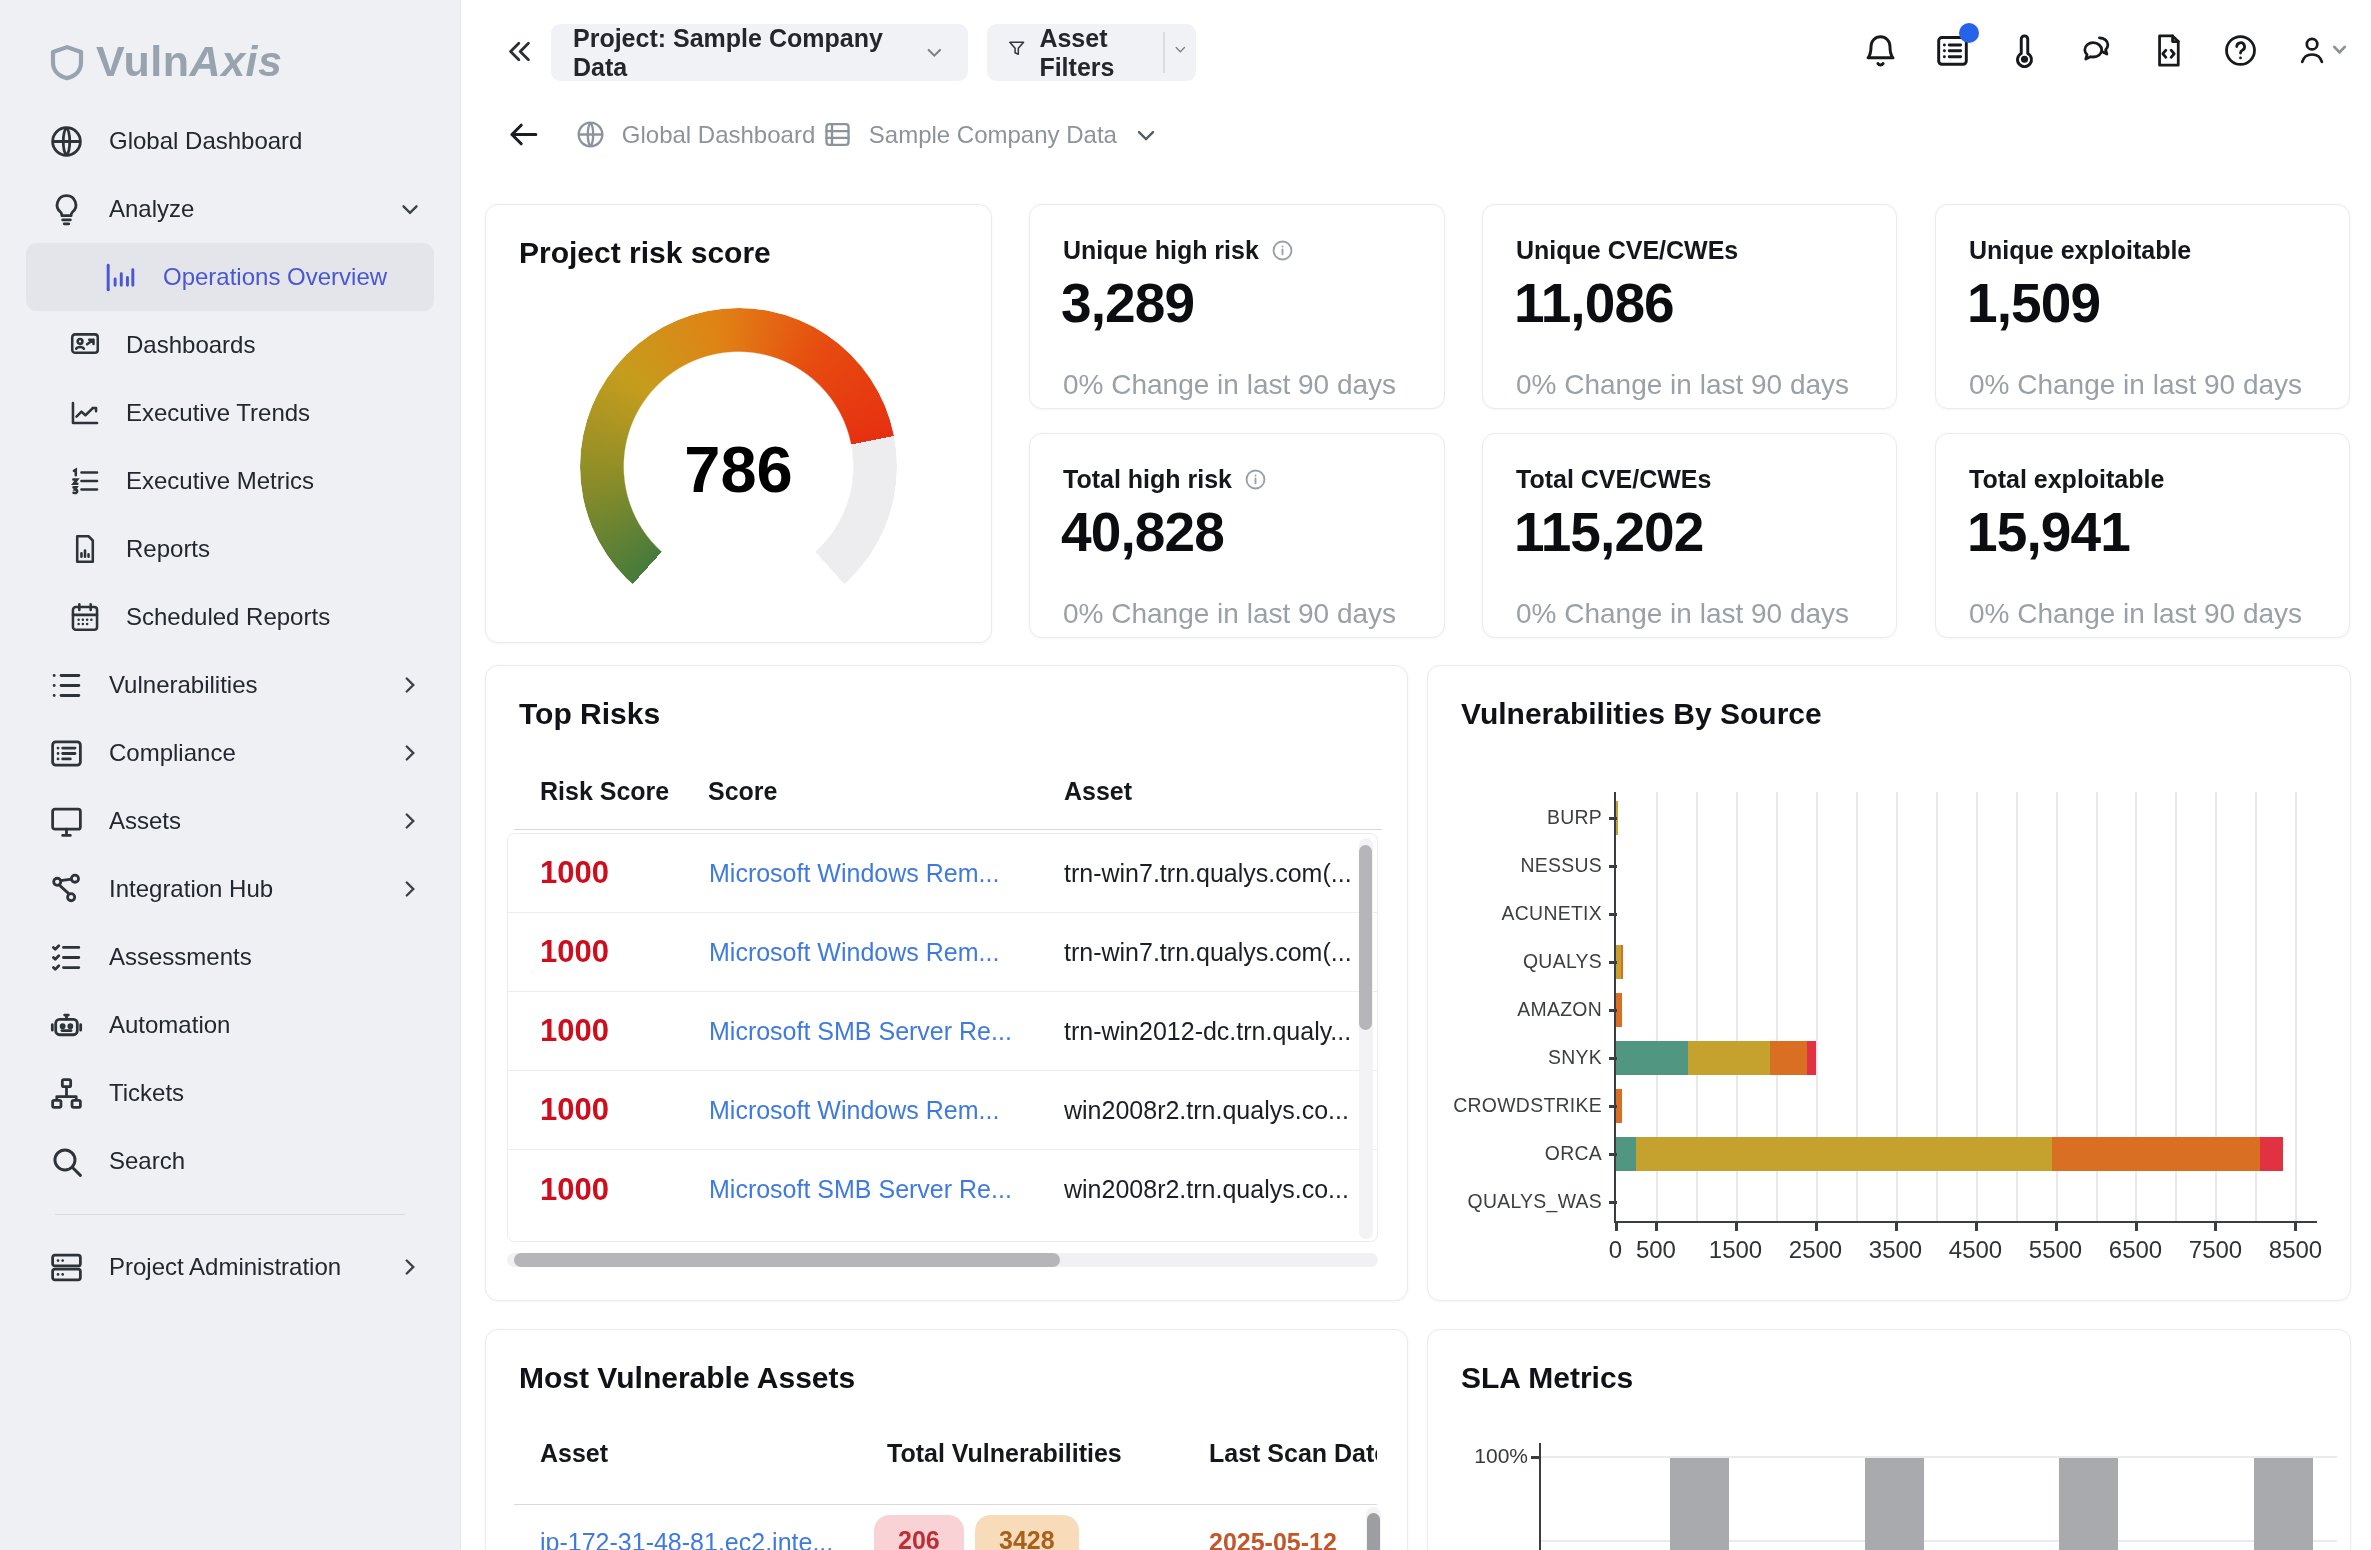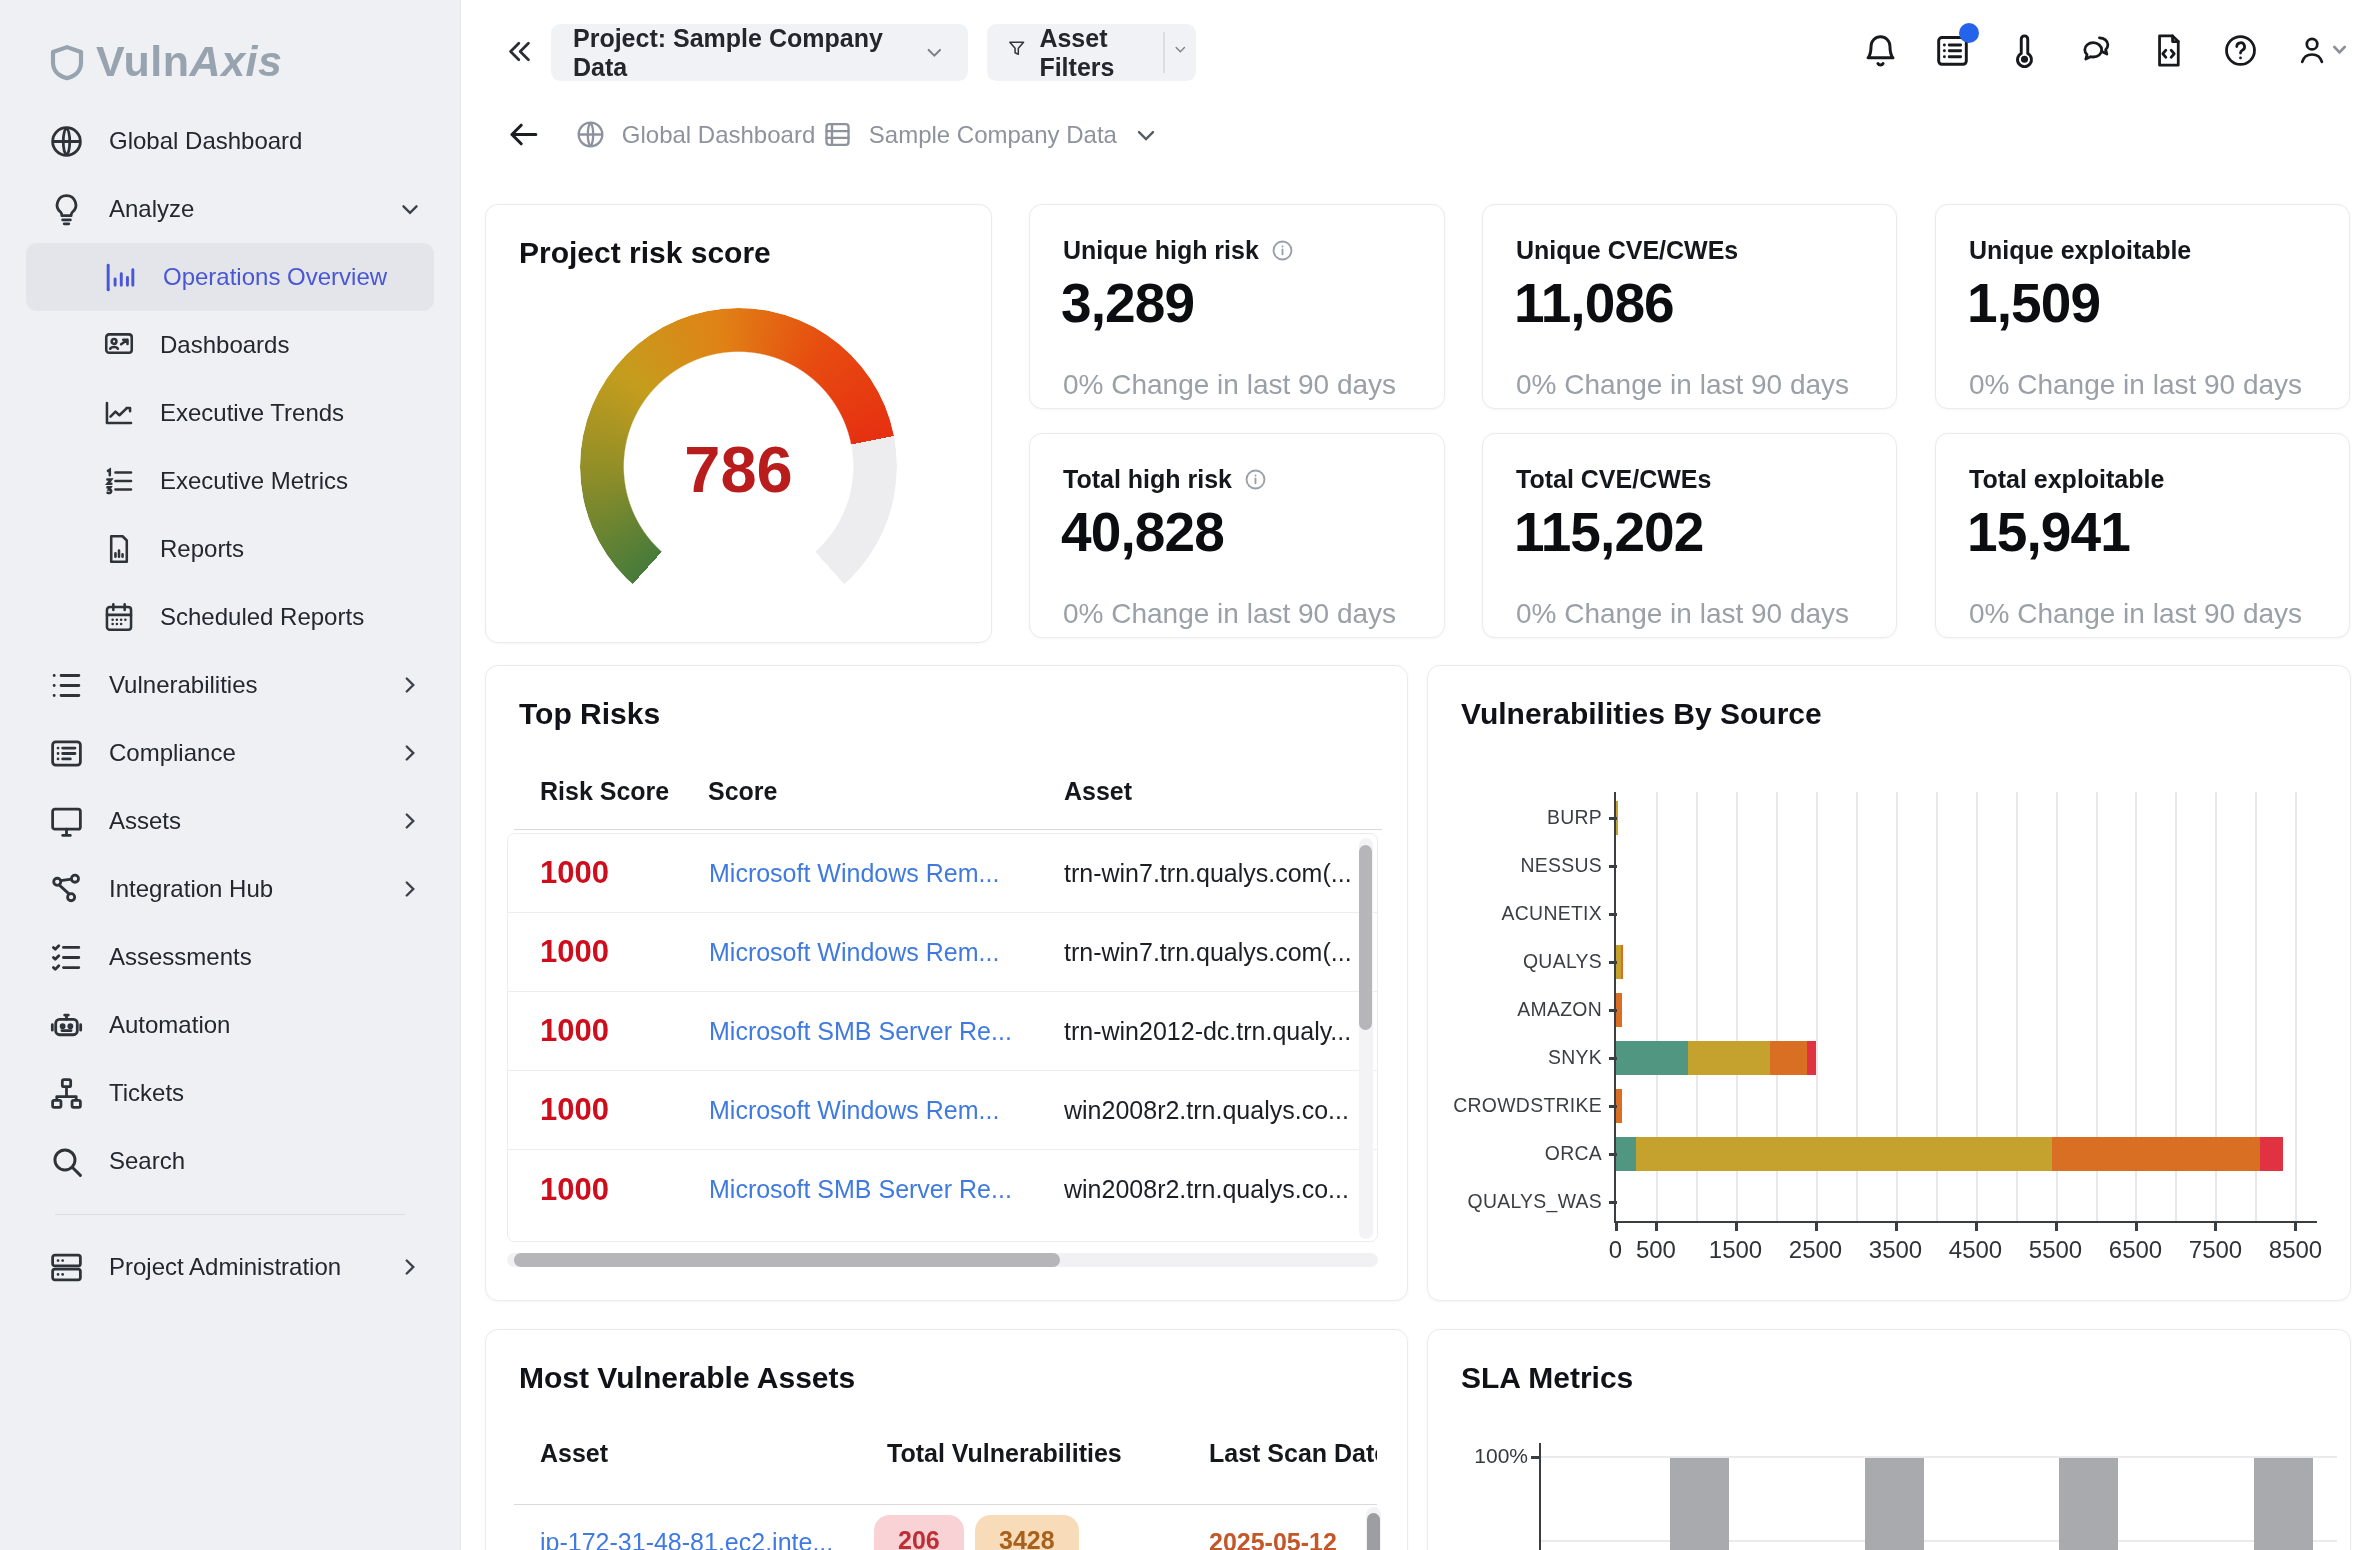--- a/index.html
+++ b/index.html
@@ -11,21 +11,21 @@
   
   .sidebar { position:absolute; left:0; top:0; width:461px; height:1551px;
     background:#eef0f3; border-right:0.9px solid #e4e6ea; }
   .logo { position:absolute; left:46px; top:37px; display:flex; align-items:center; gap:8px; color:#98a3b0; }
   .logo-text { font-size:43px; font-weight:700; letter-spacing:0.5px; }
   .logo-text i { font-style:italic; }
   .nav { position:absolute; top:107px; left:0; right:0; }
   .nav-item { position:relative; height:68px; display:flex; align-items:center; gap:24px;
     padding-left:48px; font-size:24px; font-weight:500; color:#23272f; cursor:pointer; }
   .nav-item .nico { width:37px; height:37px; color:#2e333a; flex:0 0 37px; }
-  .nav-item.sub { padding-left:102px; }
+  .nav-item.sub { padding-left:68px; }
   .nav-item.sub .nico { width:34px; height:34px; flex:0 0 34px; }
   .nav-item.pill { margin:0 26px; padding-left:76px; border-radius:11px; background:#e3e5ea; }
   .nav-item.pill .nlabel, .nav-item.pill .nico { color:#4a57d4; }
   .nav-item .chev { position:absolute; right:37px; color:#3c414a; width:26px; height:26px; }
   .nav-divider { margin:18.5px 55px; border-top:1.8px solid #dadce1; }
 
   
   .topbar { position:absolute; left:461px; top:0; width:1910px; height:103px; background:#fff; }
   .collapse-btn { position:absolute; left:42px; top:35px; width:33px; height:33px; color:#2b2e33; cursor:pointer; }
   .tb-btn { position:absolute; top:24px; height:57px; background:#f1f2f5; border-radius:9.2px;
@@ -420,21 +420,21 @@
           </svg>
         </span>
     </span>
   </div>
 
   <main>
 
     <section class="card" style="left:485px;top:204px;width:507px;height:439px">
       <h2 class="card-title">Project risk score</h2>
       <div class="gauge-ring" id="gauge-ring" style="background: conic-gradient(from 222deg, rgb(71, 123, 59) 0deg, rgb(141, 141, 40) 43.4deg, rgb(197, 157, 29) 86.8deg, rgb(224, 130, 21) 130.2deg, rgb(231, 75, 16) 173.5deg, rgb(230, 48, 17) 216.9deg, rgb(237, 237, 240) 216.9deg, rgb(237, 237, 240) 276deg, transparent 276deg, transparent 360deg);"></div>
-      <div class="gauge-value" style="color: #b91c1c;">786</div>
+      <div class="gauge-value" style="color: #000000;">786</div>
     </section>
 
     <section class="card" style="left:1029px;top:204px;width:416px;height:205px">
       <div class="stat-label">
           <span>Unique high risk</span>
         <span class="iico">
             <svg viewBox="0 0 24 24" fill="none" stroke="currentColor" stroke-width="1.8" stroke-linecap="round">
               <circle cx="12" cy="12" r="8.6"></circle>
               <path d="M12 11v4.6M12 8.2h.01"></path>
             </svg>

